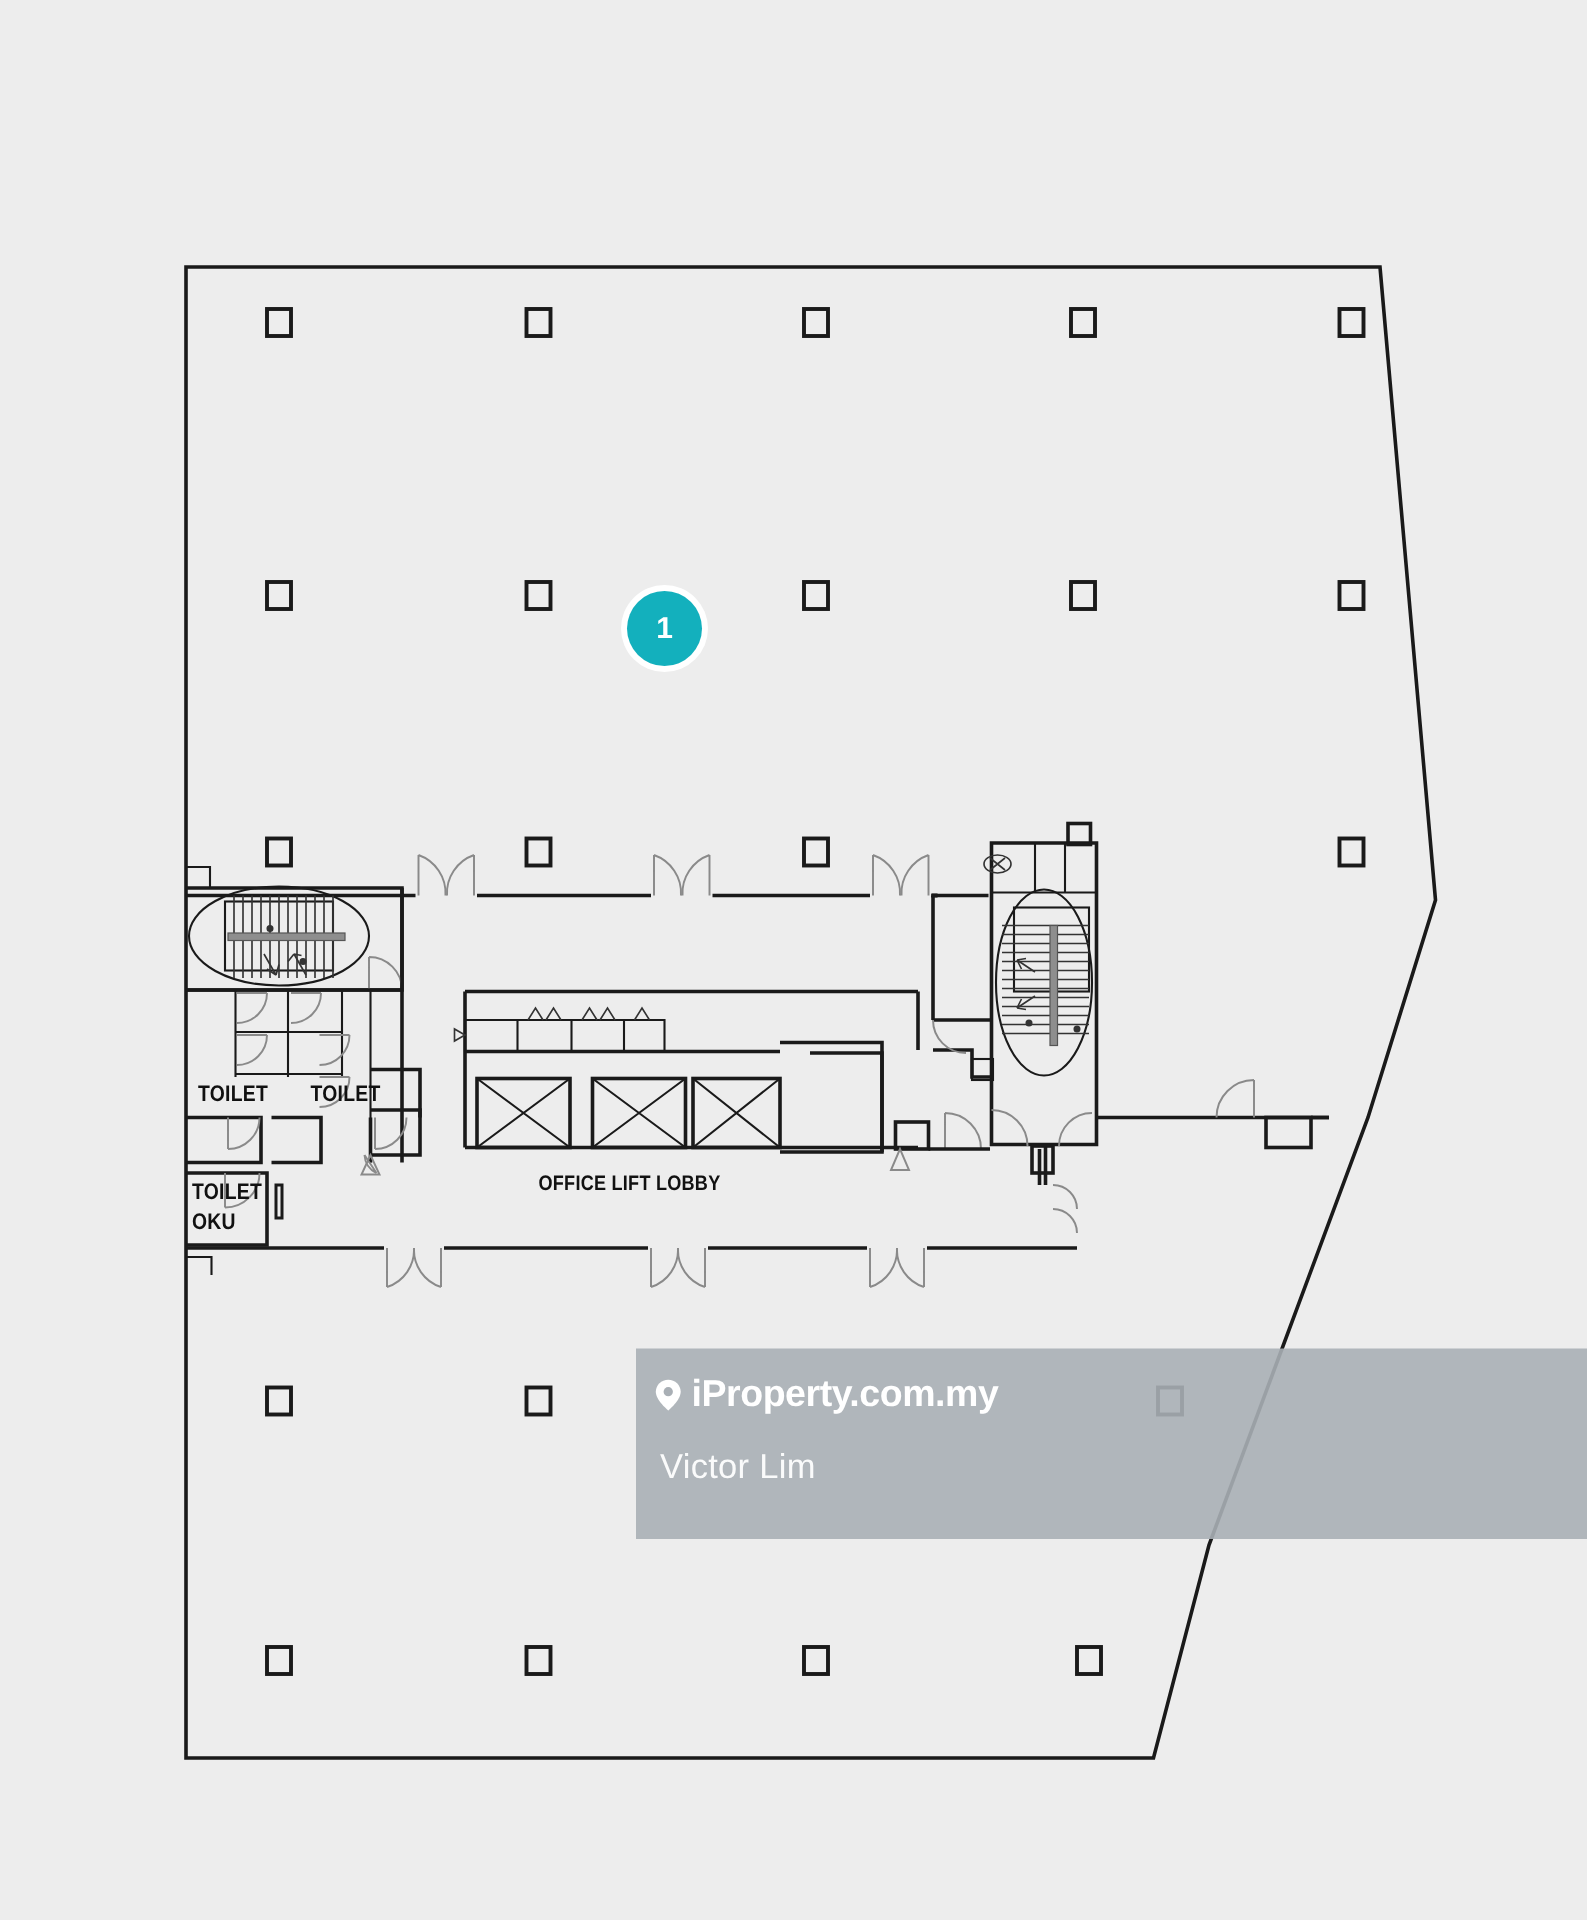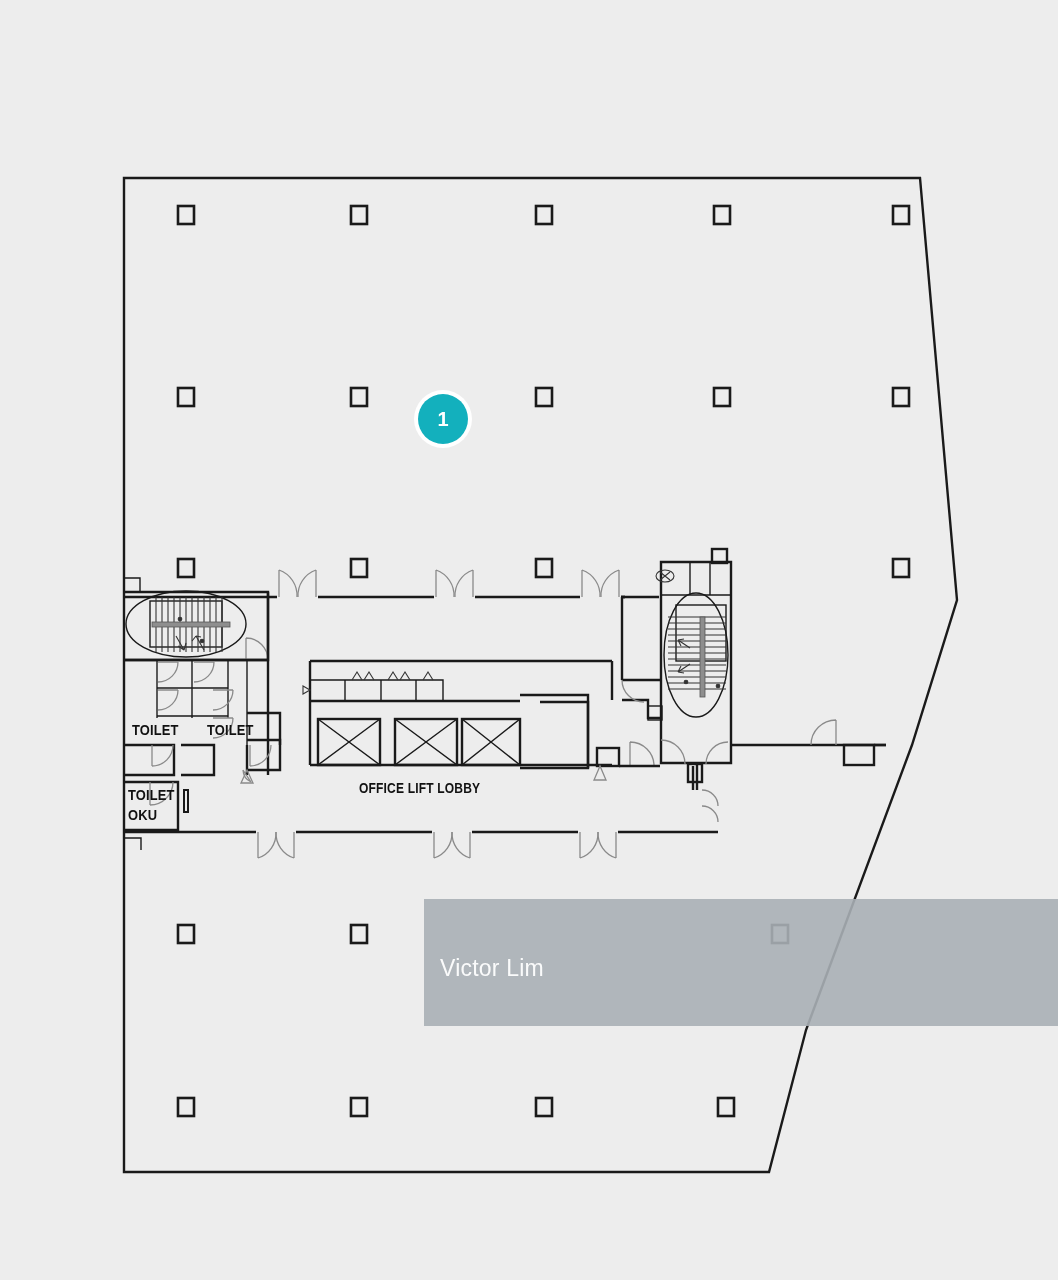--- a/index.html
+++ b/index.html
@@ -80,21 +80,21 @@
     width: 19px;
     height: 22px;
     position: relative;
     flex: 0 0 auto;
   }
   .wm-agent {
     color: #ffffff;
     font-size: 23px;
     font-weight: 400;
     font-family: "Liberation Sans", sans-serif;
-    margin-top: 38px;
+    margin-top: 22px;
     margin-left: 4px;
     letter-spacing: 0.2px;
     opacity: 0.95;
   }
   
   .plan-label {
     position: absolute;
     font-family: "Liberation Sans", sans-serif;
     font-weight: 700;
     color: #111111;
@@ -382,16 +382,25 @@
     <div>TOILET</div>
     <div>OKU</div>
   </div>
   <div class="plan-label" id="label-office-lift-lobby">OFFICE LIFT LOBBY</div>
 
   <div class="marker-wrap" id="unit-marker" style="left: 414px; top: 390px; background: rgb(255, 255, 255);">
     <div class="marker-dot" id="unit-marker-dot" style="background: rgb(19, 176, 189);">1</div>
   </div>
 
   <div class="watermark" style="background: rgba(169, 175, 181, 0.9);">
+    <div class="wm-brand">
+      <span class="wm-pin">
+        <svg width="19" height="22" viewBox="0 0 19 22" aria-hidden="true">
+          <path d="M9.5 0.8 C4.9 0.8 1.2 4.4 1.2 8.9 C1.2 14.6 9.5 21.4 9.5 21.4 C9.5 21.4 17.8 14.6 17.8 8.9 C17.8 4.4 14.1 0.8 9.5 0.8 Z" fill="#ffffff"></path>
+          <circle cx="9.5" cy="8.8" r="3.1" fill="#a9afb5"></circle>
+        </svg>
+      </span>
+      <span>iProperty.com.my</span>
+    </div>
     <div class="wm-agent">Victor Lim</div>
   </div>
 
 </div>
 
 </body></html>

